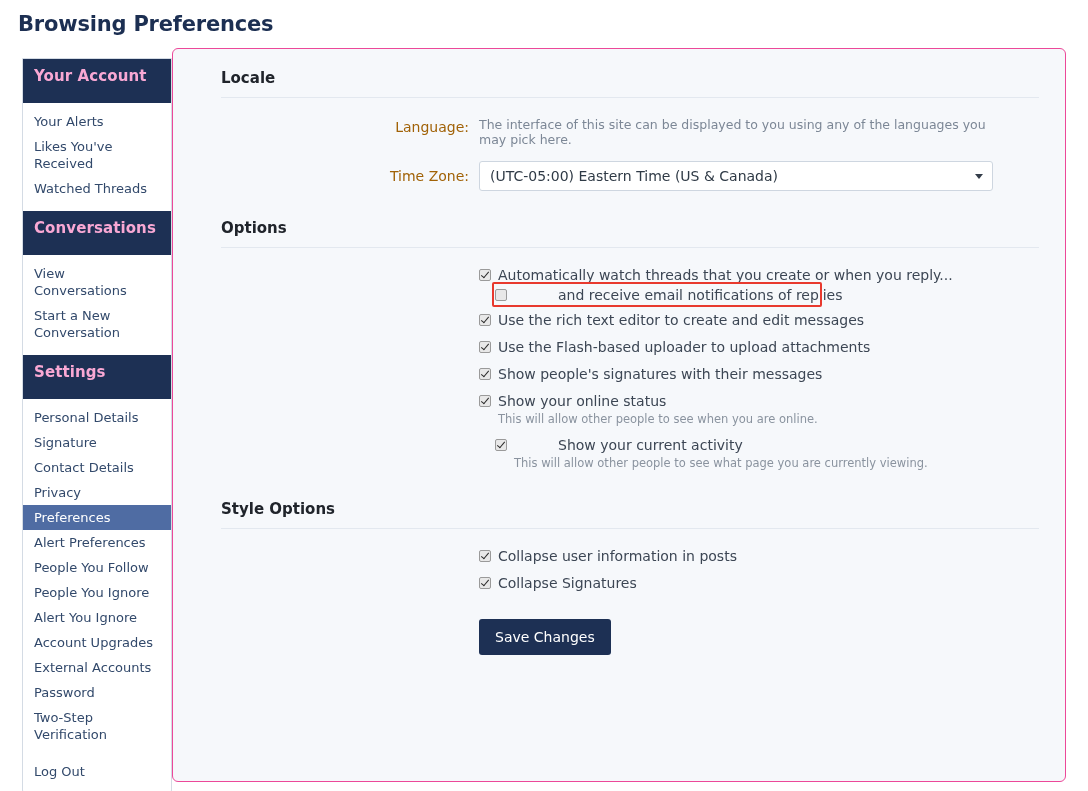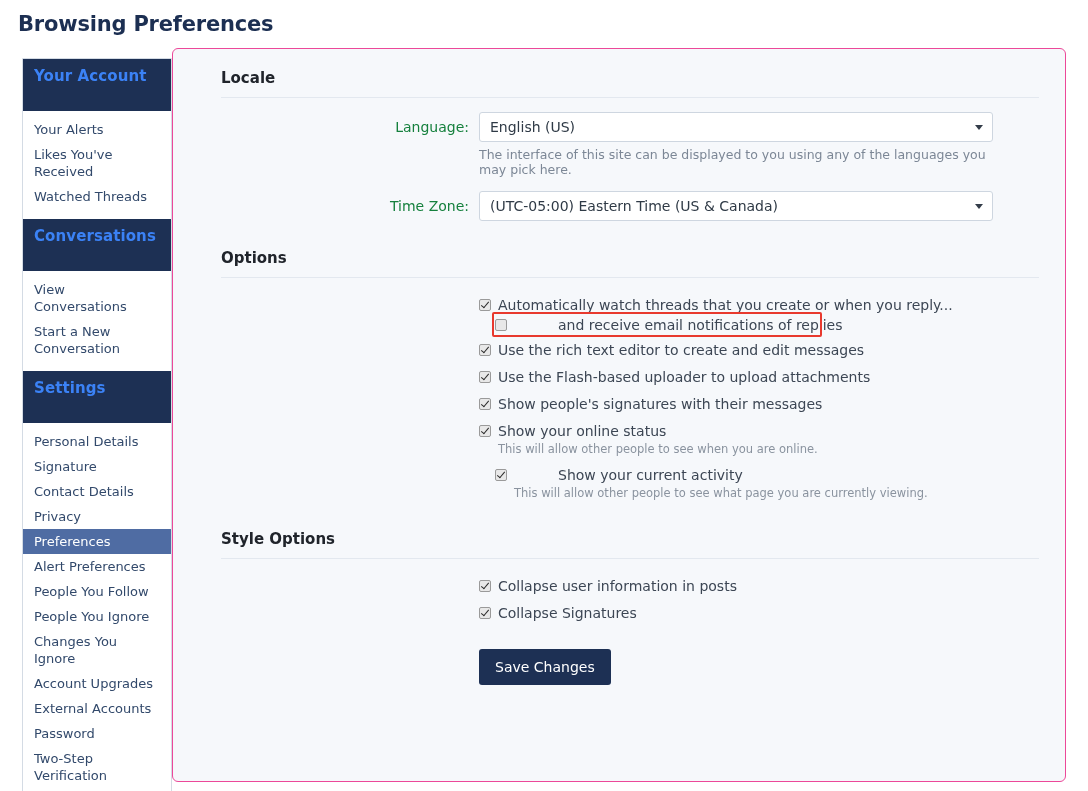--- a/index.html
+++ b/index.html
@@ -34,24 +34,24 @@
     top: 58px;
     width: 150px;
     background: #ffffff;
     border: 1px solid #d4dbe4;
     border-radius: 0 0 5px 5px;
     box-sizing: border-box;
     overflow: hidden;
   }
   .side-group-header {
     background: #1d3054;
-    color: #3b82f6;
+    color: #f9a8d4;
     font-size: 15px;
     font-weight: bold;
-    padding: 8px 11px 26px 11px;
+    padding: 8px 11px 18px 11px;
     letter-spacing: 0.1px;
   }
   .side-list {
     list-style: none;
     margin: 0;
     padding: 6px 0 10px 0;
   }
   .side-item {
     padding: 4px 11px 4px 11px;
     font-size: 13px;
@@ -96,21 +96,21 @@
   .form-row {
     display: flex;
     align-items: flex-start;
     margin-top: 14px;
   }
   .form-label {
     width: 258px;
     text-align: right;
     padding-right: 10px;
     font-size: 14px;
-    color: #15803d;
+    color: #a16207;
     line-height: 30px;
     box-sizing: border-box;
   }
   .form-field { flex: 1; }
 
   .select-box {
     position: relative;
     width: 514px;
     height: 30px;
     background: #ffffff;
@@ -244,44 +244,40 @@
   <div class="side-group-header">Settings</div>
   <ul class="side-list">
     <li class="side-item">Personal Details</li>
     <li class="side-item">Signature</li>
     <li class="side-item">Contact Details</li>
     <li class="side-item">Privacy</li>
     <li class="side-item selected">Preferences</li>
     <li class="side-item">Alert Preferences</li>
     <li class="side-item">People You Follow</li>
     <li class="side-item">People You Ignore</li>
-    <li class="side-item">Changes You Ignore</li>
+    <li class="side-item">Alert You Ignore</li>
     <li class="side-item">Account Upgrades</li>
     <li class="side-item">External Accounts</li>
     <li class="side-item">Password</li>
     <li class="side-item">Two-Step Verification</li>
     <li class="side-spacer"></li>
     <li class="side-item">Log Out</li>
   </ul>
 </nav>
 
 <main class="panel">
   <div class="panel-inner">
 
     
     <div class="section-title">Locale</div>
     <div class="section-rule"></div>
 
     <div class="form-row">
       <div class="form-label">Language:</div>
       <div class="form-field">
-        <div class="select-box">
-          <span>English (US)</span>
-          <span class="select-arrow"></span>
-        </div>
         <div class="field-hint">The interface of this site can be displayed to you using any of the languages you may pick here.</div>
       </div>
     </div>
 
     <div class="form-row">
       <div class="form-label">Time Zone:</div>
       <div class="form-field">
         <div class="select-box">
           <span>(UTC-05:00) Eastern Time (US &amp; Canada)</span>
           <span class="select-arrow"></span>

